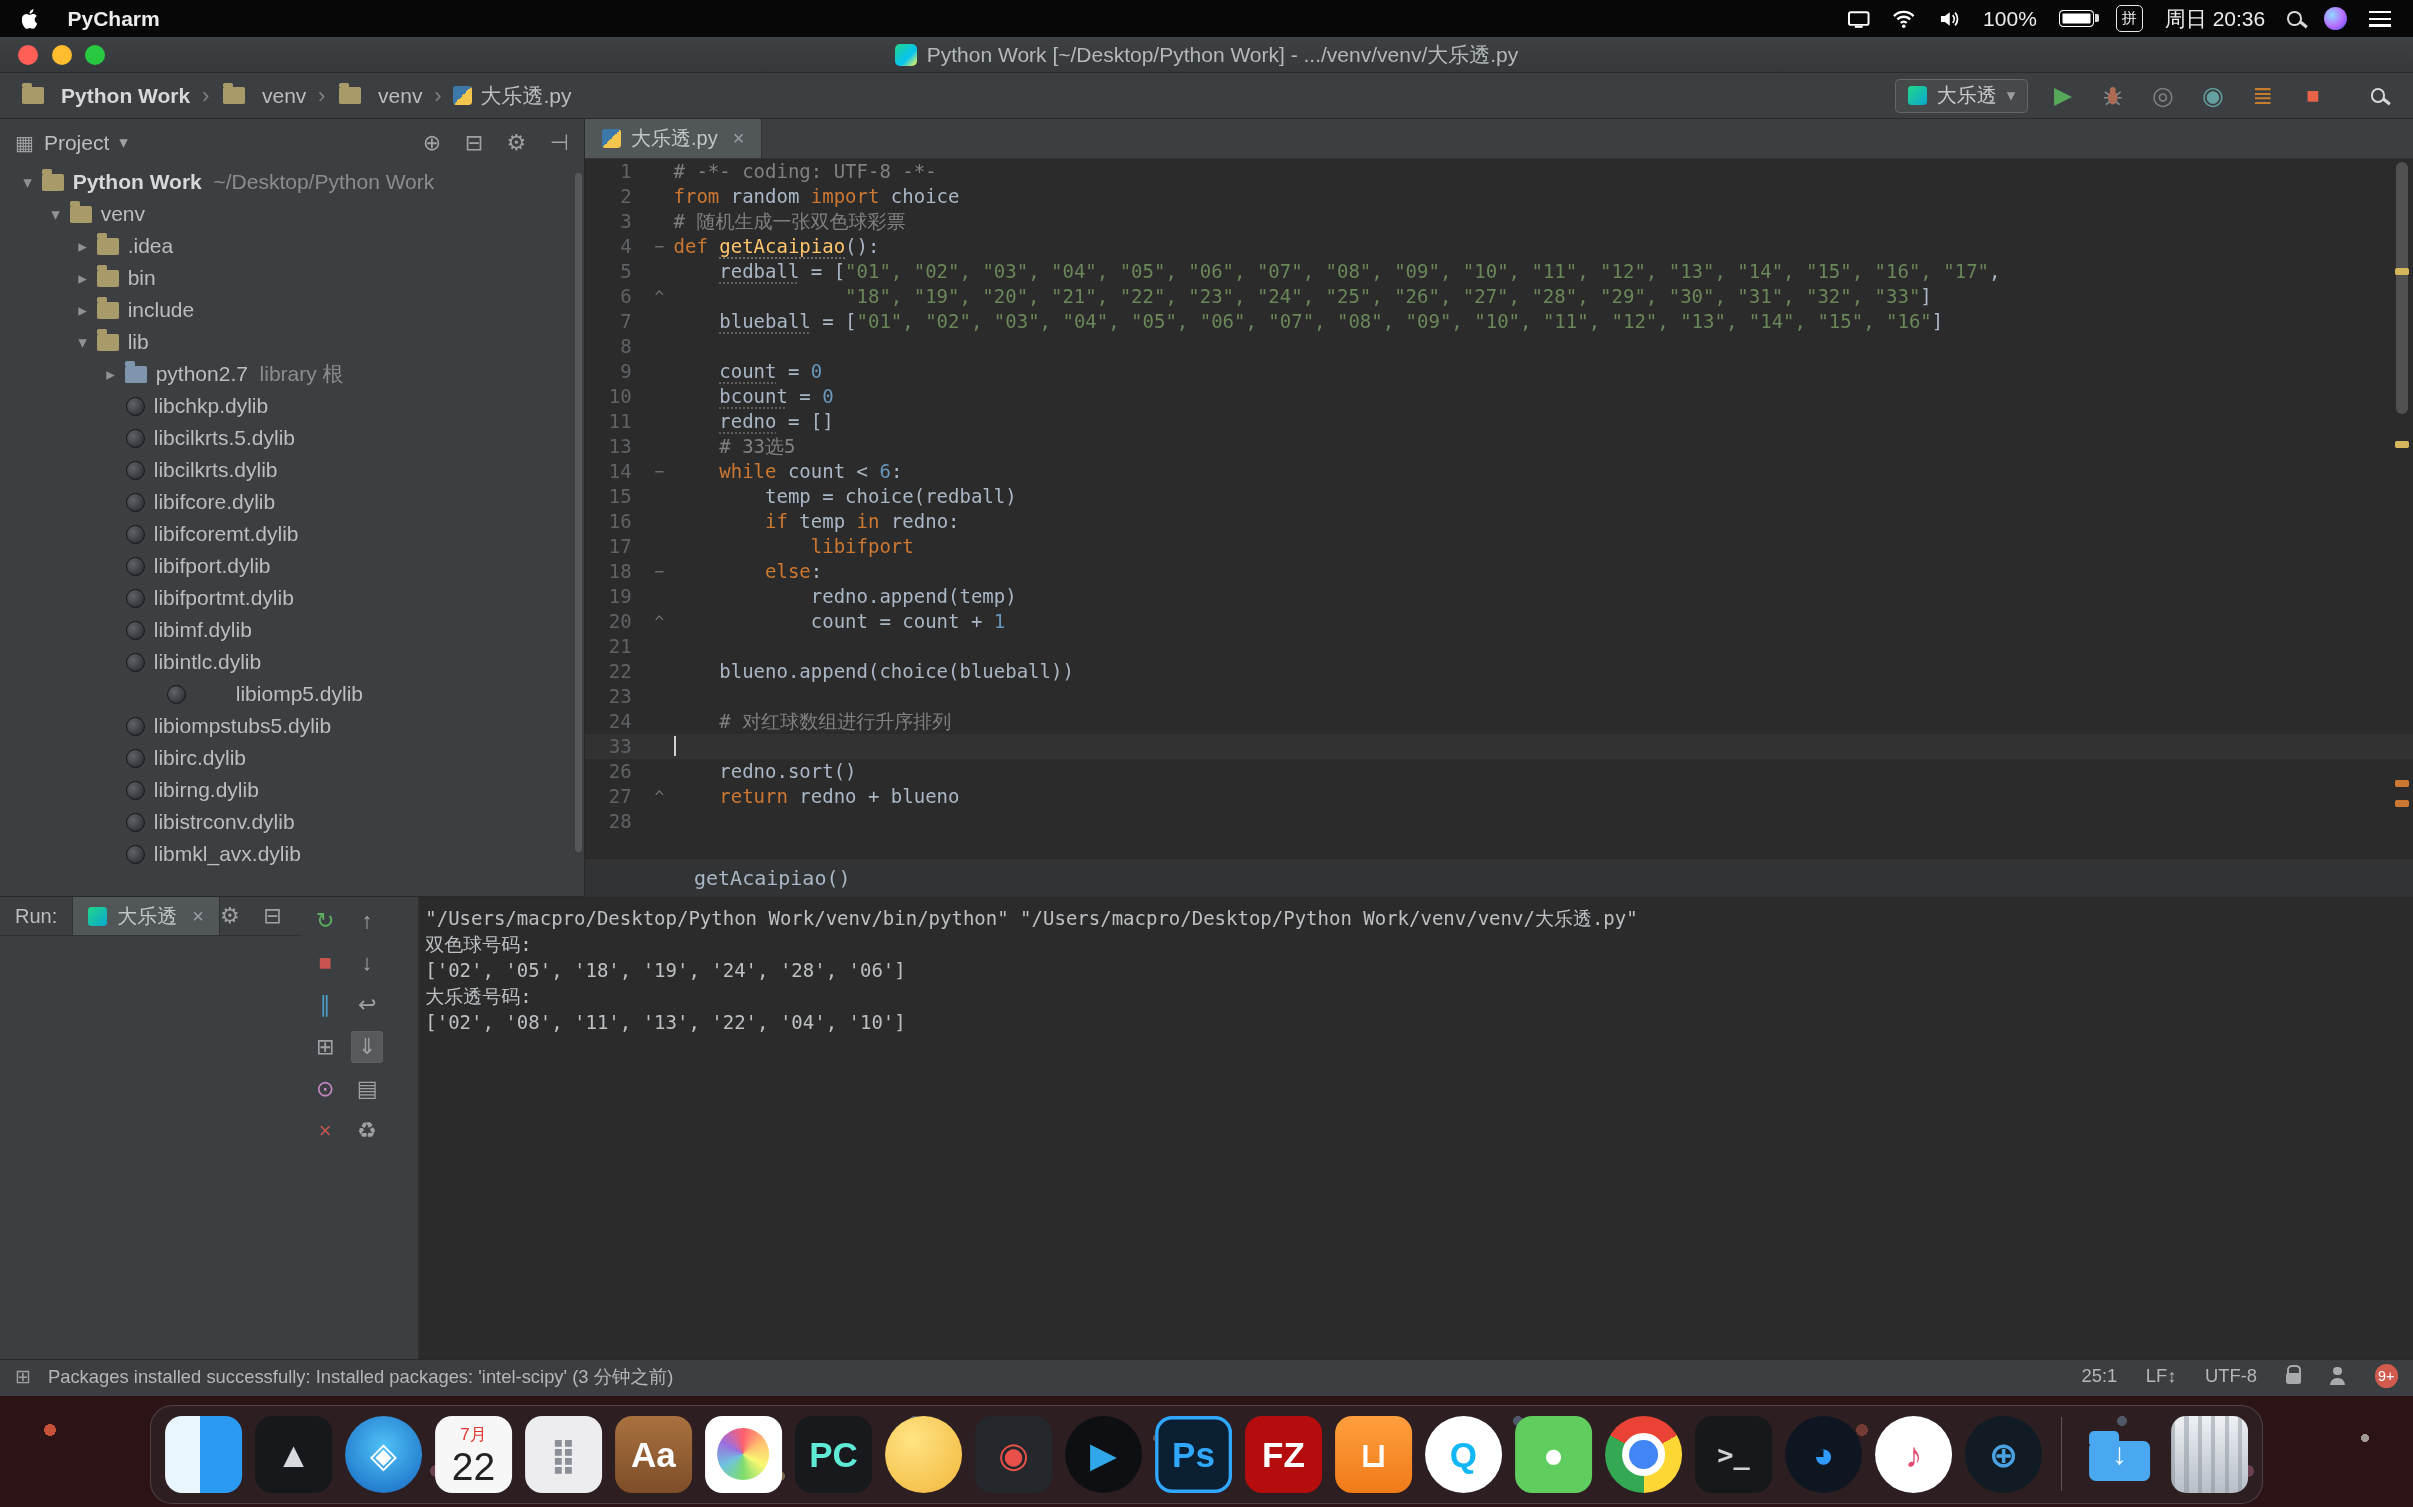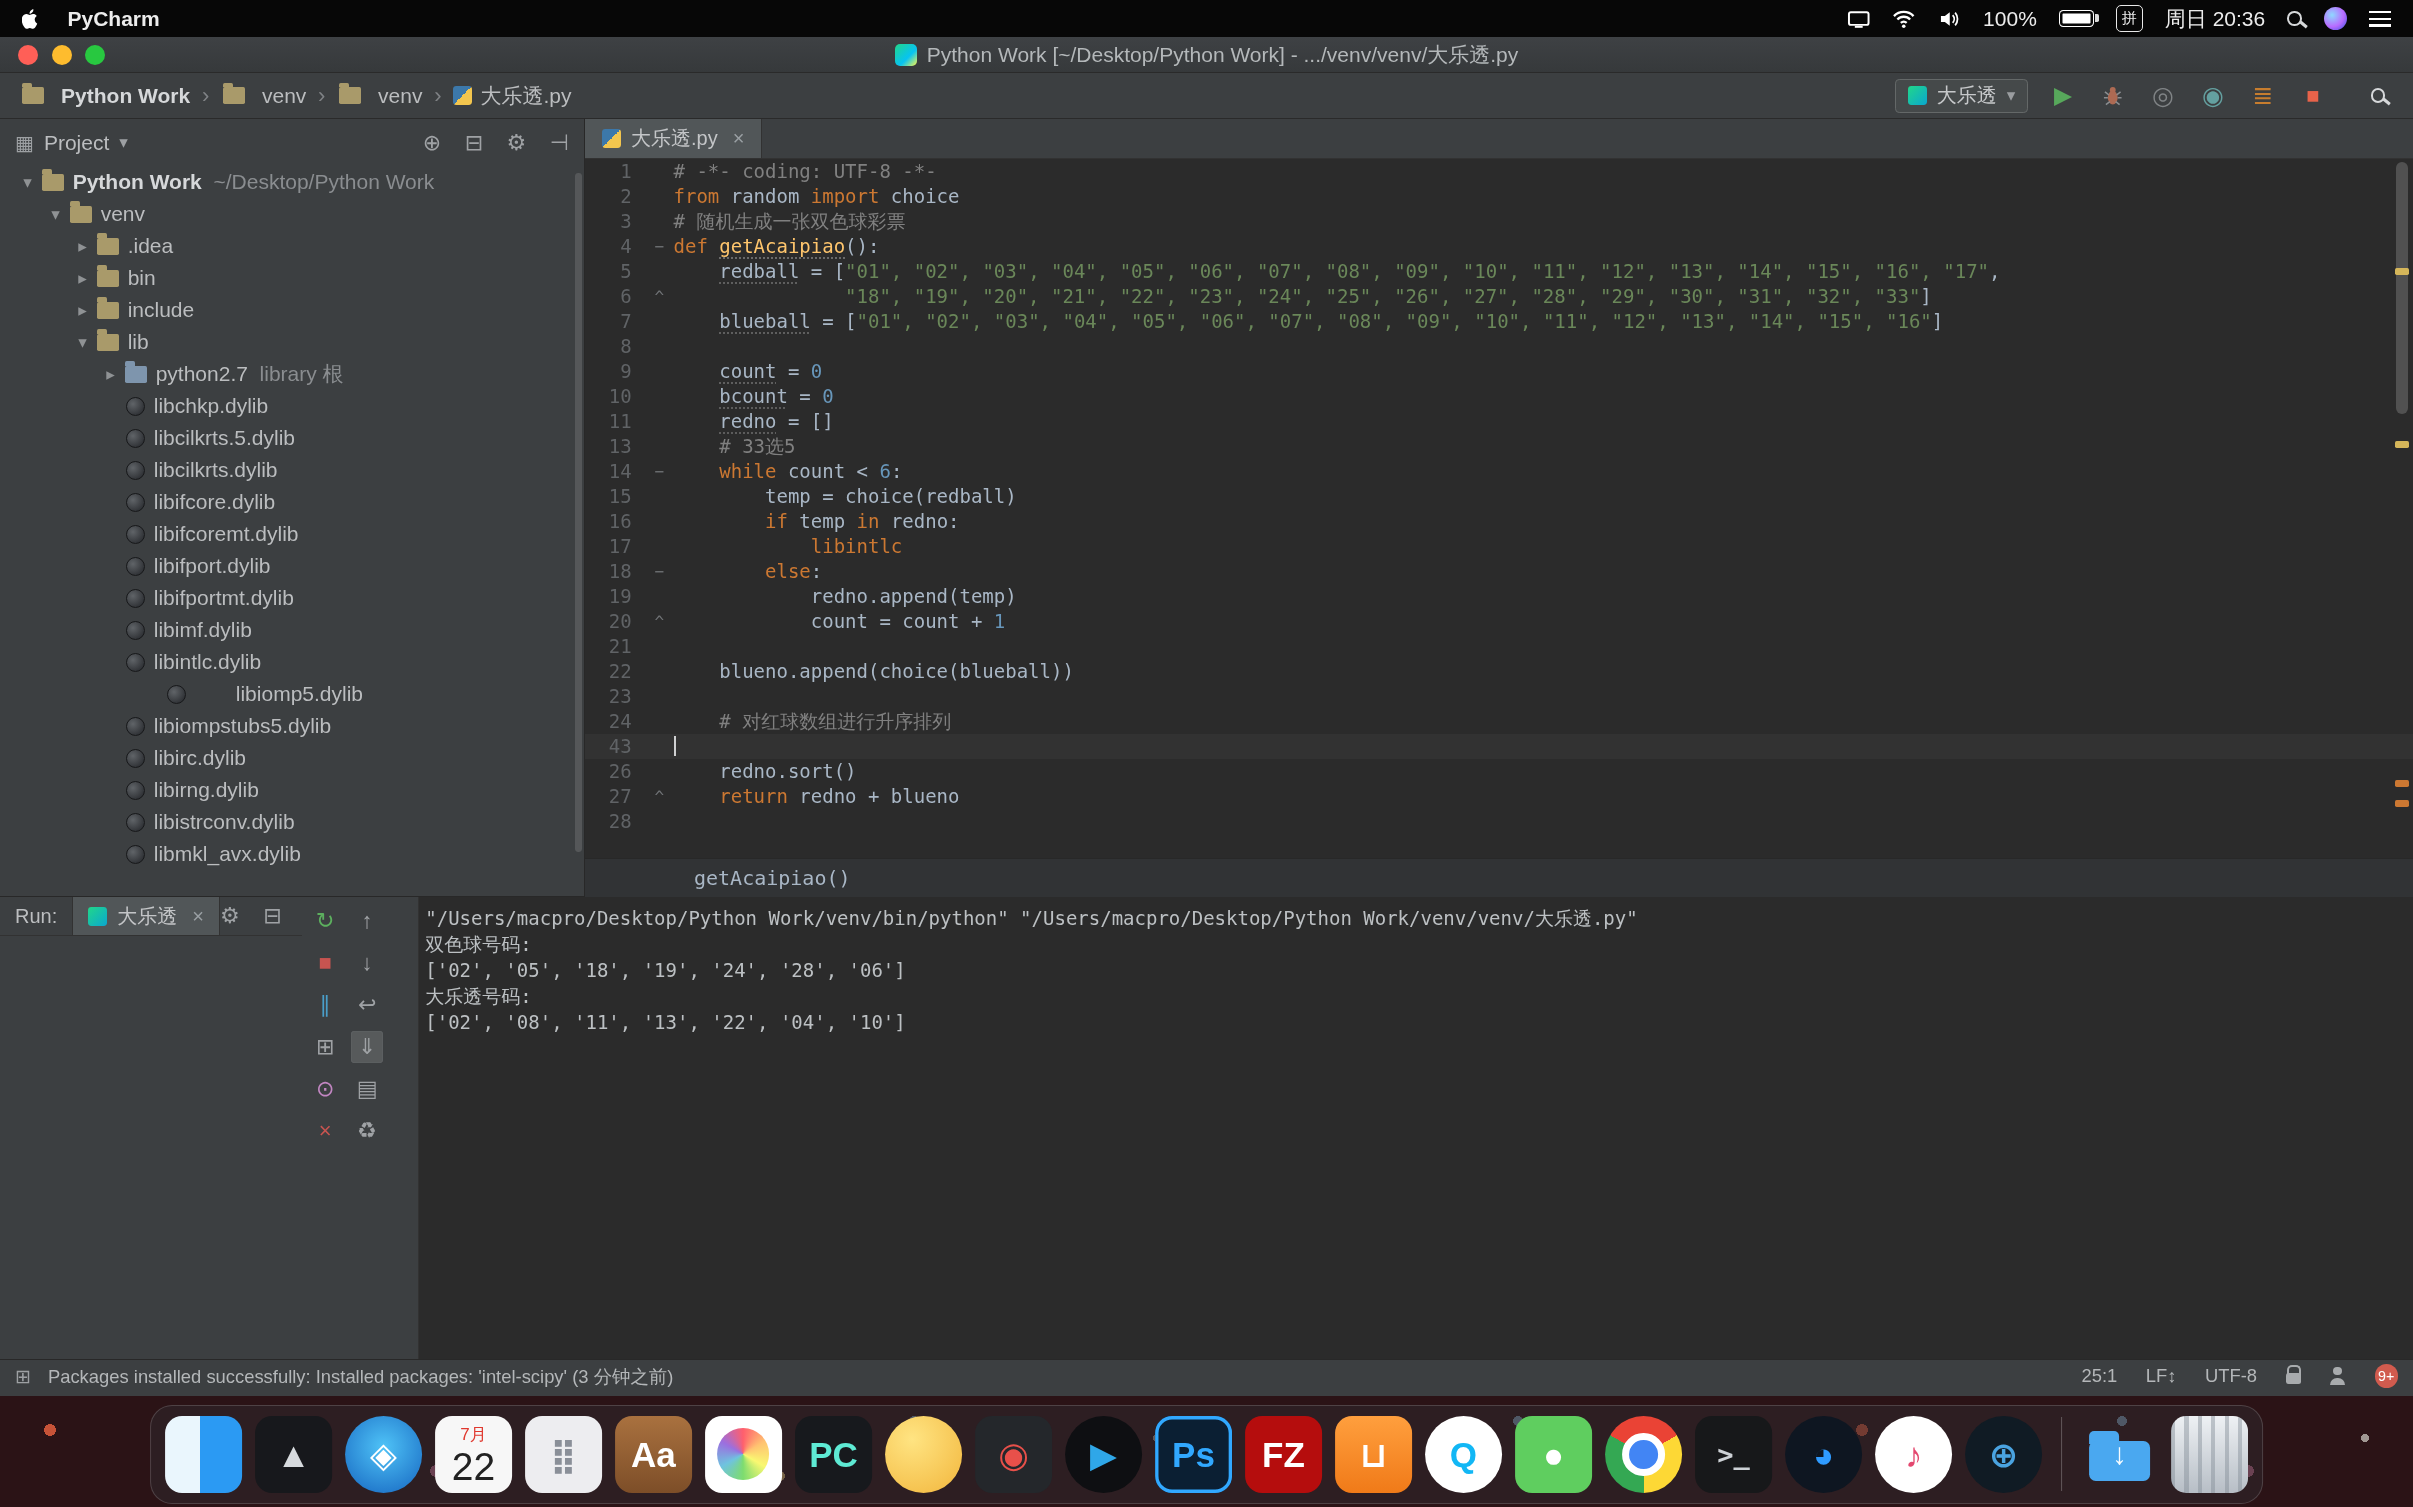--- a/index.html
+++ b/index.html
@@ -459,21 +459,21 @@
               <span class="ltext"><span class="seg-d">        temp = choice(redball)</span></span>
             </div>
             <div class="cline">
               <span class="lnum">16</span>
               <span class="fold"></span>
               <span class="ltext"><span class="seg-d">        </span><span class="seg-k">if</span><span class="seg-d"> temp </span><span class="seg-k">in</span><span class="seg-d"> redno:</span></span>
             </div>
             <div class="cline">
               <span class="lnum">17</span>
               <span class="fold"></span>
-              <span class="ltext"><span class="seg-d">            </span><span class="seg-k">libintlc</span></span>
+              <span class="ltext"><span class="seg-d">            </span><span class="seg-k">libifport</span></span>
             </div>
             <div class="cline">
               <span class="lnum">18</span>
               <span class="fold">−</span>
               <span class="ltext"><span class="seg-d">        </span><span class="seg-k">else</span><span class="seg-d">:</span></span>
             </div>
             <div class="cline">
               <span class="lnum">19</span>
               <span class="fold"></span>
               <span class="ltext"><span class="seg-d">            redno.append(temp)</span></span>
@@ -497,21 +497,21 @@
               <span class="lnum">23</span>
               <span class="fold"></span>
               <span class="ltext"></span>
             </div>
             <div class="cline">
               <span class="lnum">24</span>
               <span class="fold"></span>
               <span class="ltext"><span class="seg-c">    # 对红球数组进行升序排列</span></span>
             </div>
             <div class="cline cur">
-              <span class="lnum">43</span>
+              <span class="lnum">33</span>
               <span class="fold"></span>
               <span class="ltext"><span class="caret"></span></span>
             </div>
             <div class="cline">
               <span class="lnum">26</span>
               <span class="fold"></span>
               <span class="ltext"><span class="seg-d">    redno.sort()</span></span>
             </div>
             <div class="cline">
               <span class="lnum">27</span>

